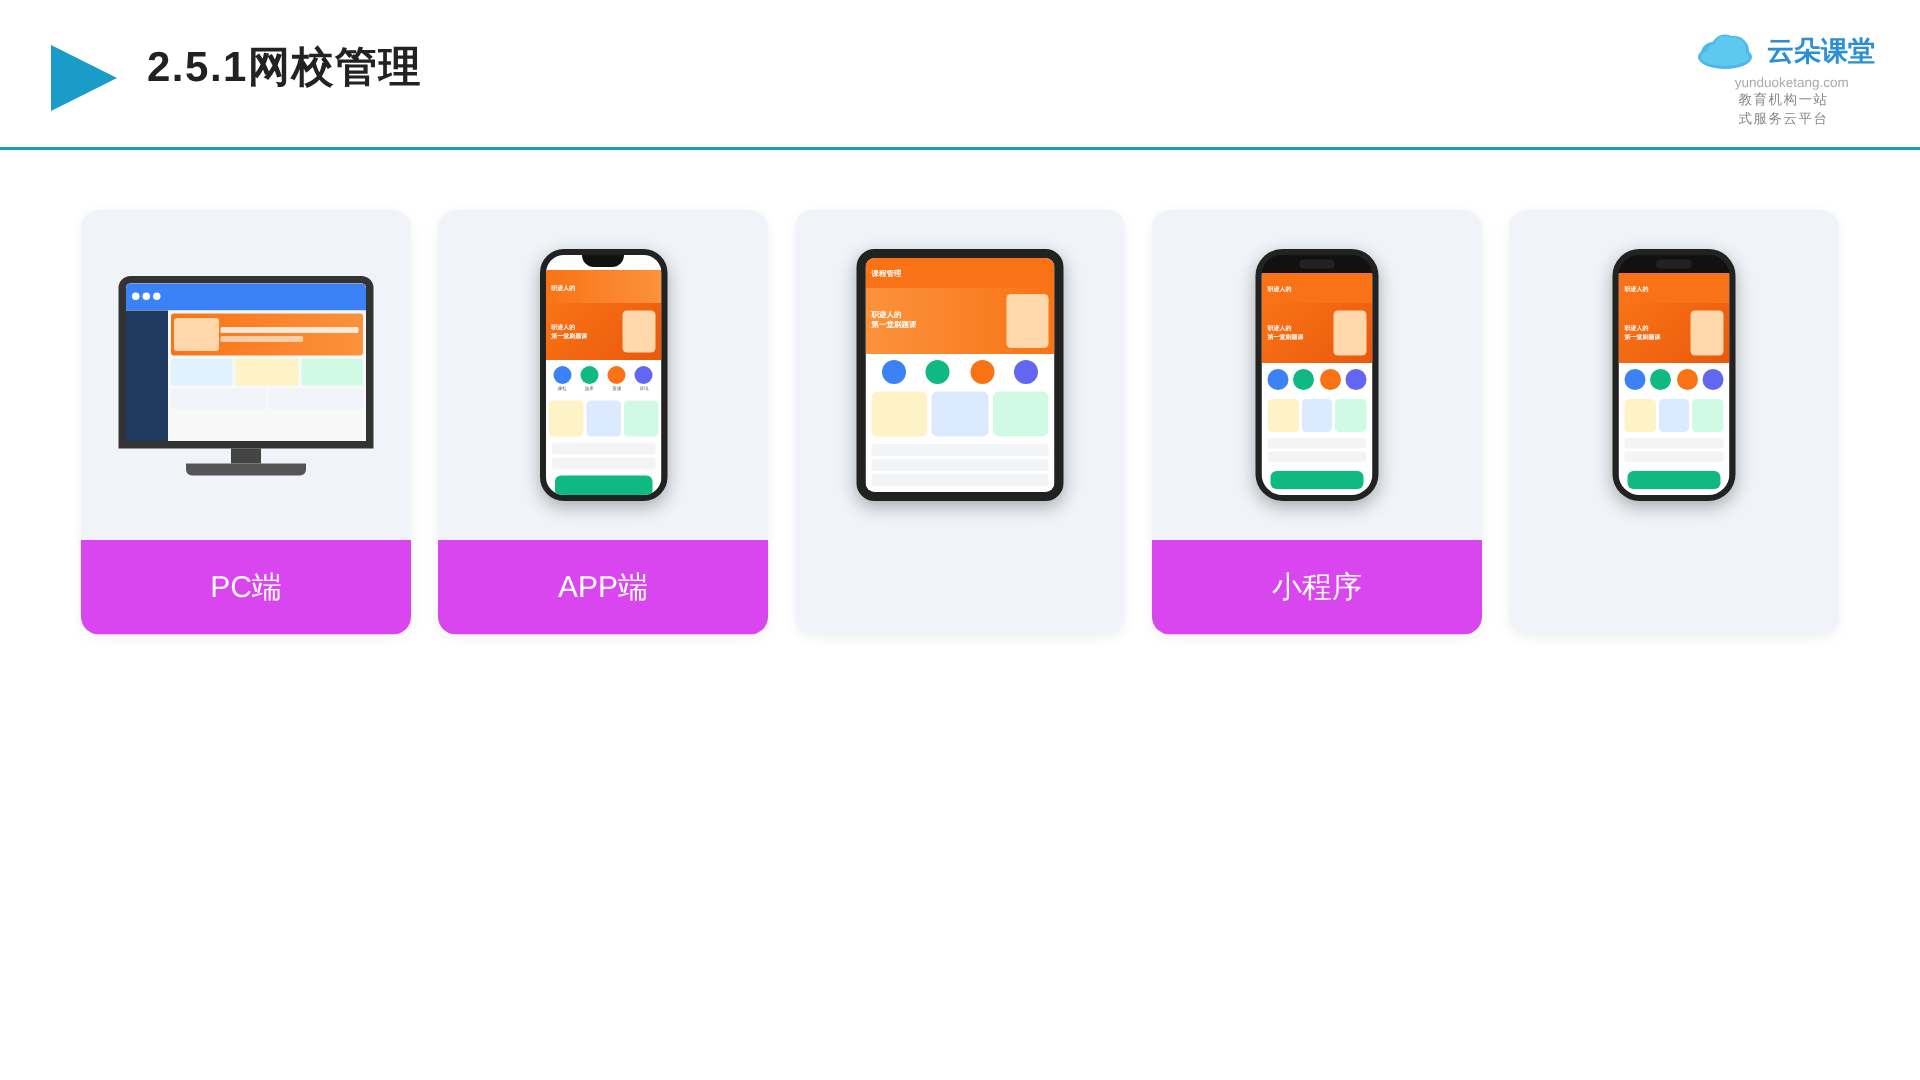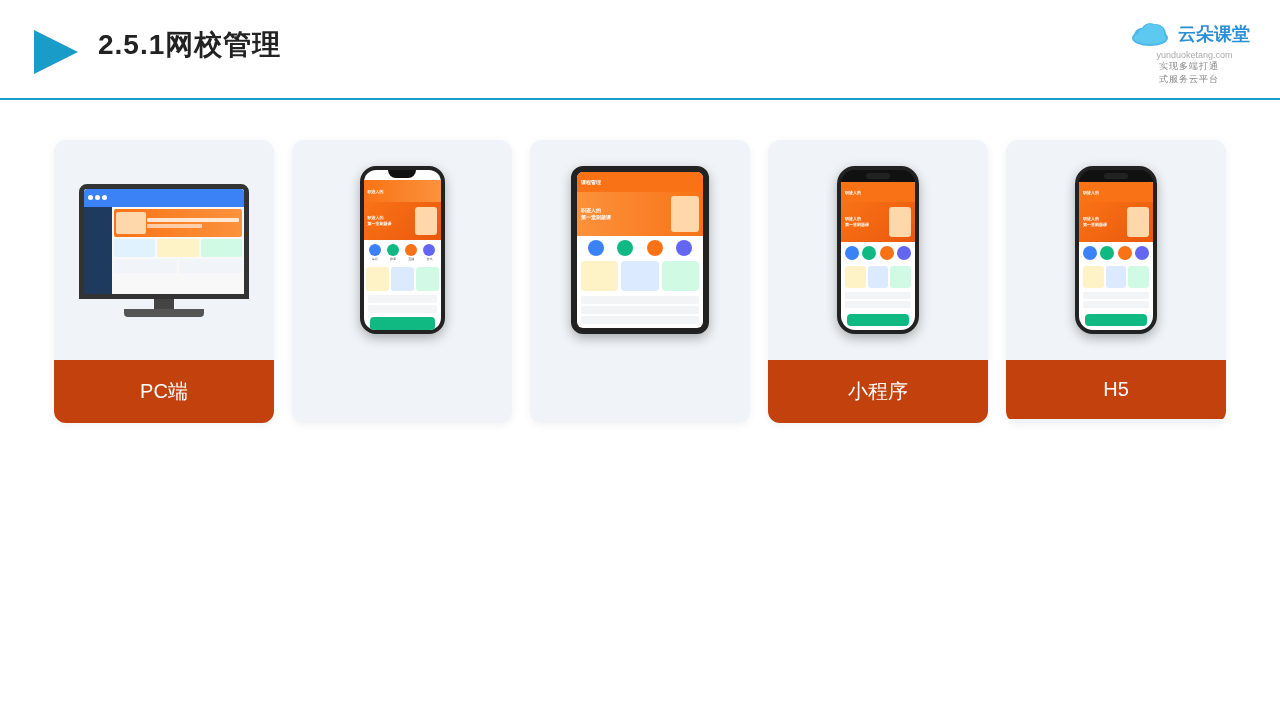--- a/index.html
+++ b/index.html
@@ -92,21 +92,21 @@
     .card-image-area {
       width: 100%;
       height: 220px;
       display: flex;
       align-items: center;
       justify-content: center;
       padding: 16px;
     }
     .card-label {
       width: 100%;
-      background: #c2410c;
+      background: #d946ef;
       color: #fff;
       font-size: 20px;
       font-weight: 500;
       text-align: center;
       padding: 18px 0;
     }
 
     
     
     .pc-monitor {
@@ -526,21 +526,21 @@
         <ellipse cx="22" cy="20" rx="16" ry="6" fill="#5ec9f0"></ellipse>
         <circle cx="16" cy="17" r="6" fill="#5ec9f0"></circle>
         <circle cx="28" cy="15" r="8" fill="#5ec9f0"></circle>
         <circle cx="22" cy="13" r="7" fill="#5ec9f0"></circle>
       </svg>
       <div>
         <div class="logo-text-main">云朵课堂</div>
       </div>
     </div>
     <div class="logo-url">yunduoketang.com</div>
-    <div class="logo-sub" style="font-size:9px;color:#888;white-space:pre-line;text-align:center;">实现多端打通
+    <div class="logo-sub" style="font-size:9px;color:#888;white-space:pre-line;text-align:center;">教育机构一站
 式服务云平台</div>
   </div>
 </div>
 
 <div class="main">
 
   <div class="cards-container">
 
     <div class="card">
       <div class="card-image-area">
@@ -621,20 +621,21 @@
                 <div class="phone-card-item"></div>
               </div>
               <div class="phone-list-item"></div>
               <div class="phone-list-item"></div>
               <div class="phone-green-btn"></div>
 
             </div>
           </div>
         </div>
       </div>
+      <div class="card-label">APP端</div>
     </div>
 
     <div class="card">
       <div class="card-image-area">
         <div class="tablet-device">
           <div class="tablet-body">
             <div class="tablet-screen">
               <div class="tablet-topbar">
                 <span class="tablet-topbar-txt">课程管理</span>
               </div>
@@ -734,17 +735,16 @@
             </div>
             <div class="mini-rows">
               <div class="mini-row-item"></div>
               <div class="mini-row-item"></div>
             </div>
             <div class="mini-btn-green"></div>
 
           </div>
         </div>
       </div>
-      <div class="card-label">H5</div>
     </div>
 
   </div>
 </div>
 
 </body></html>

